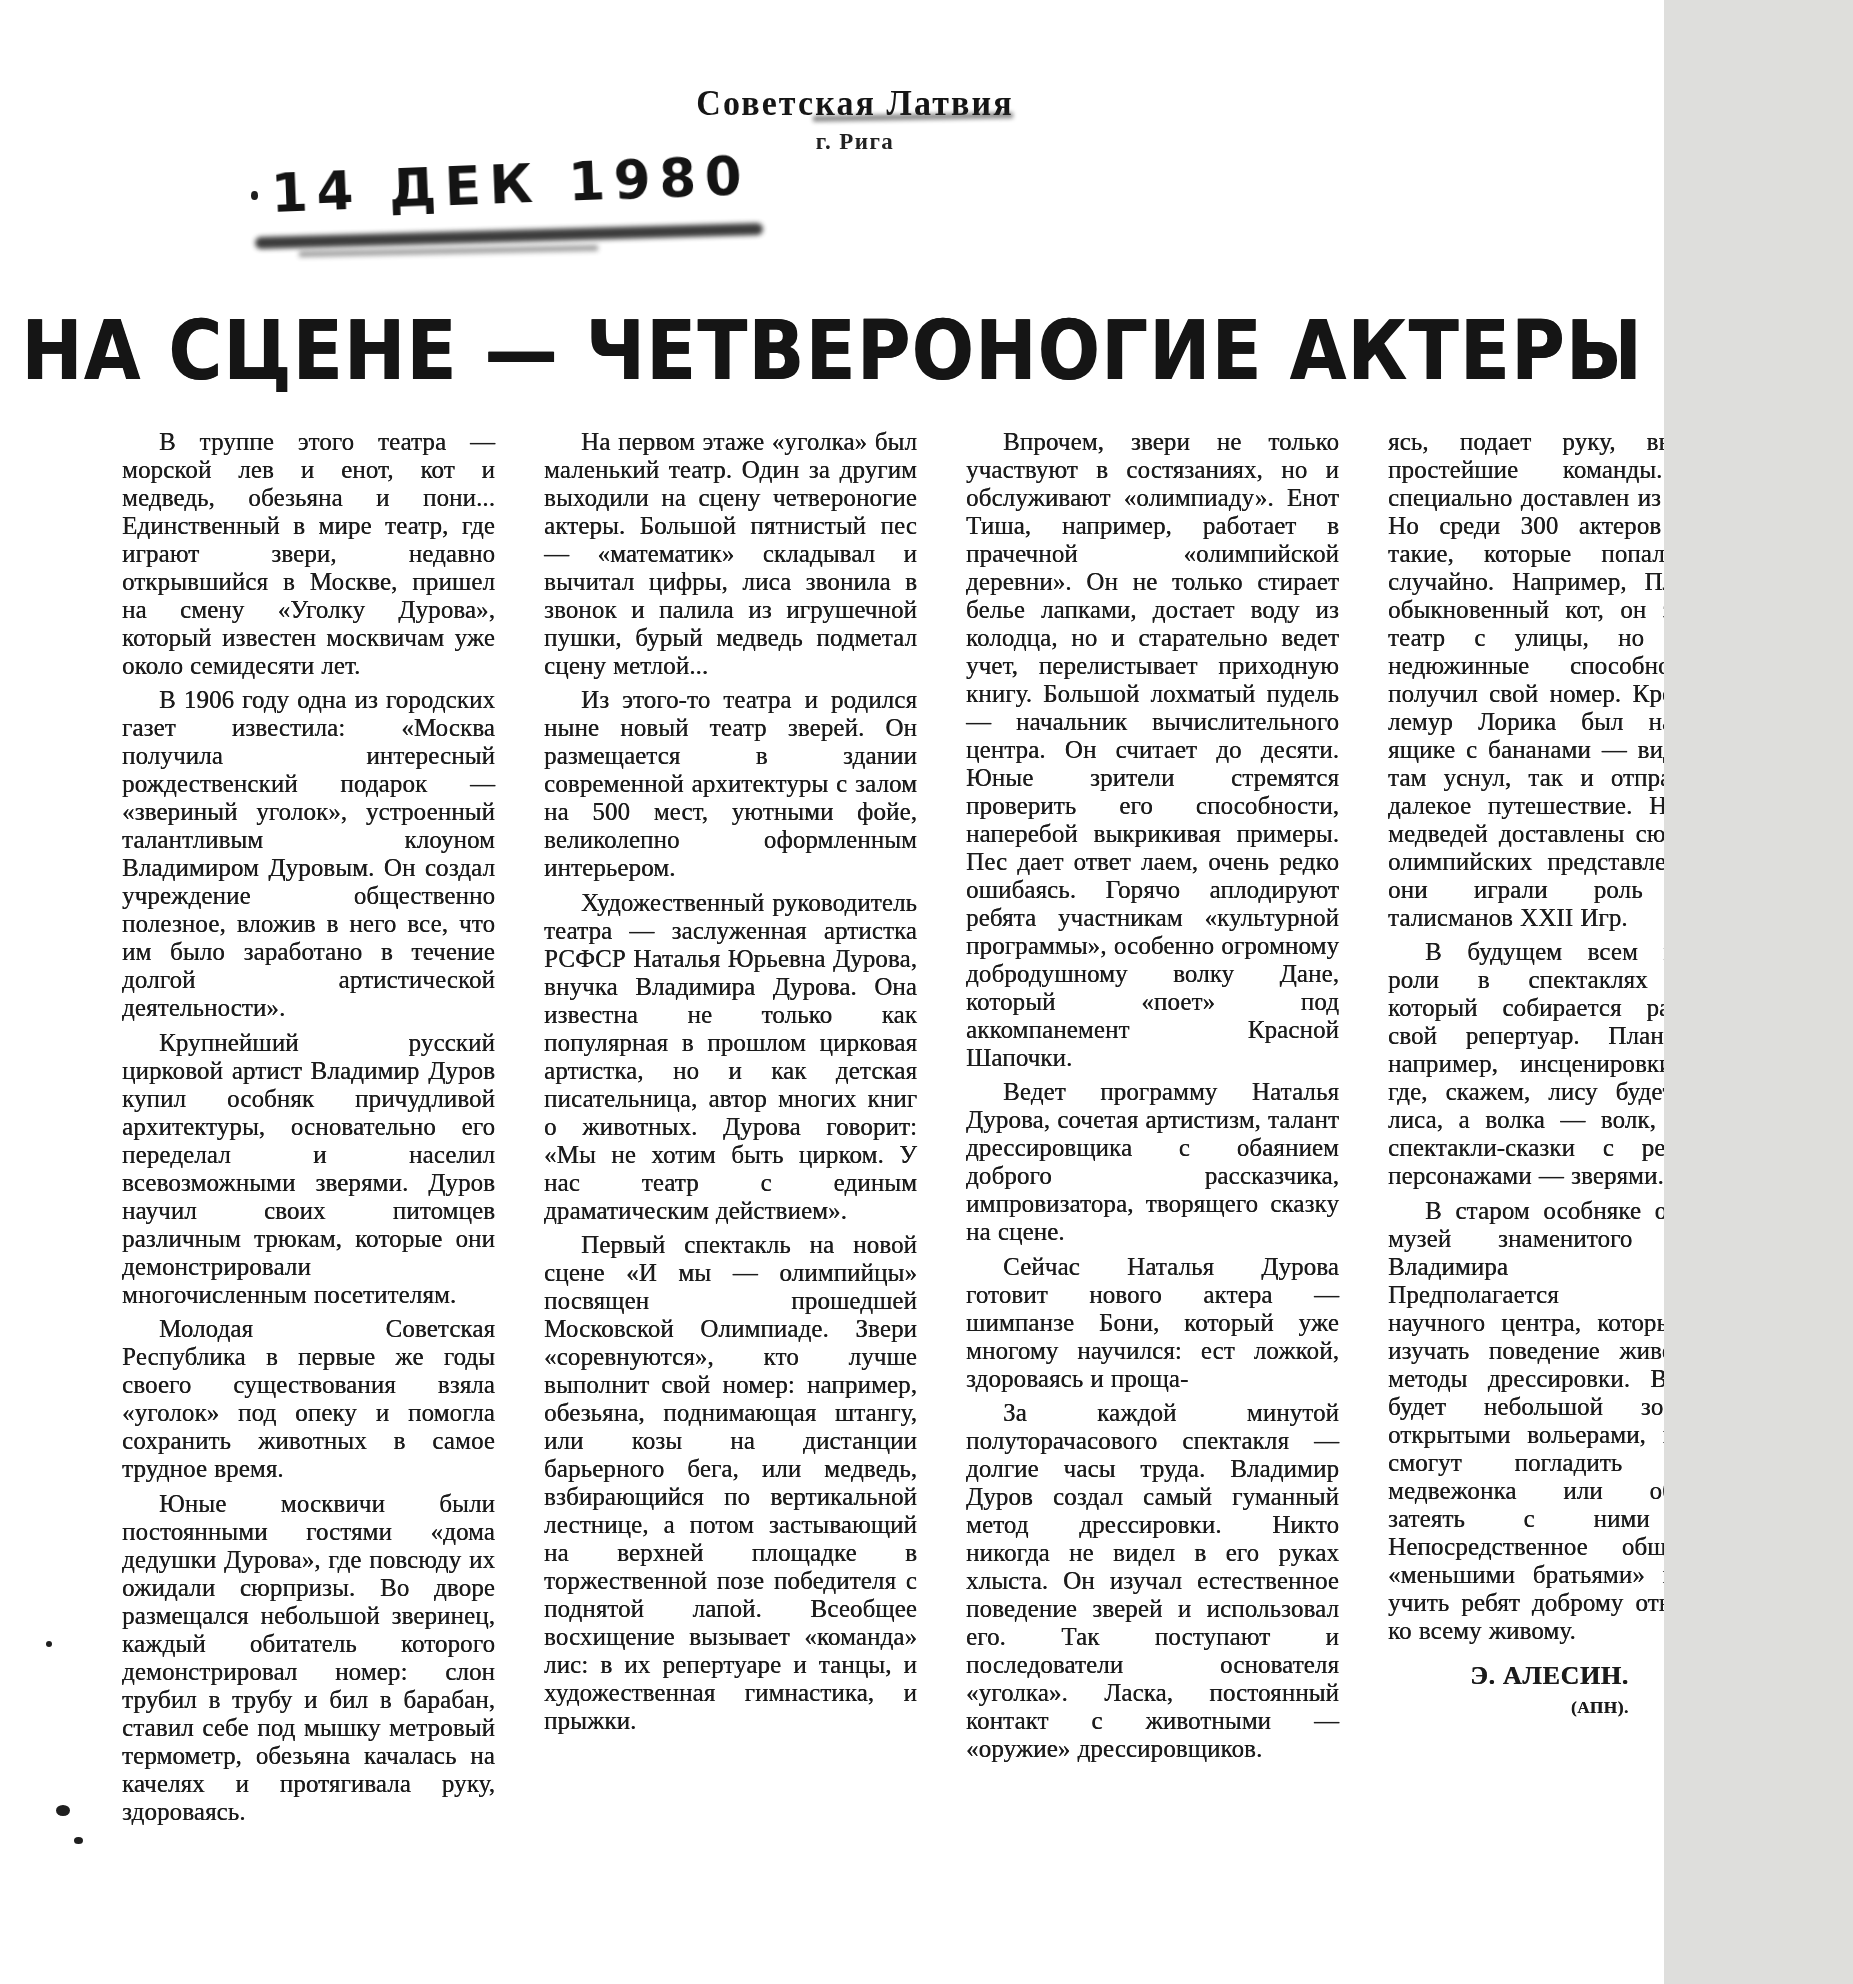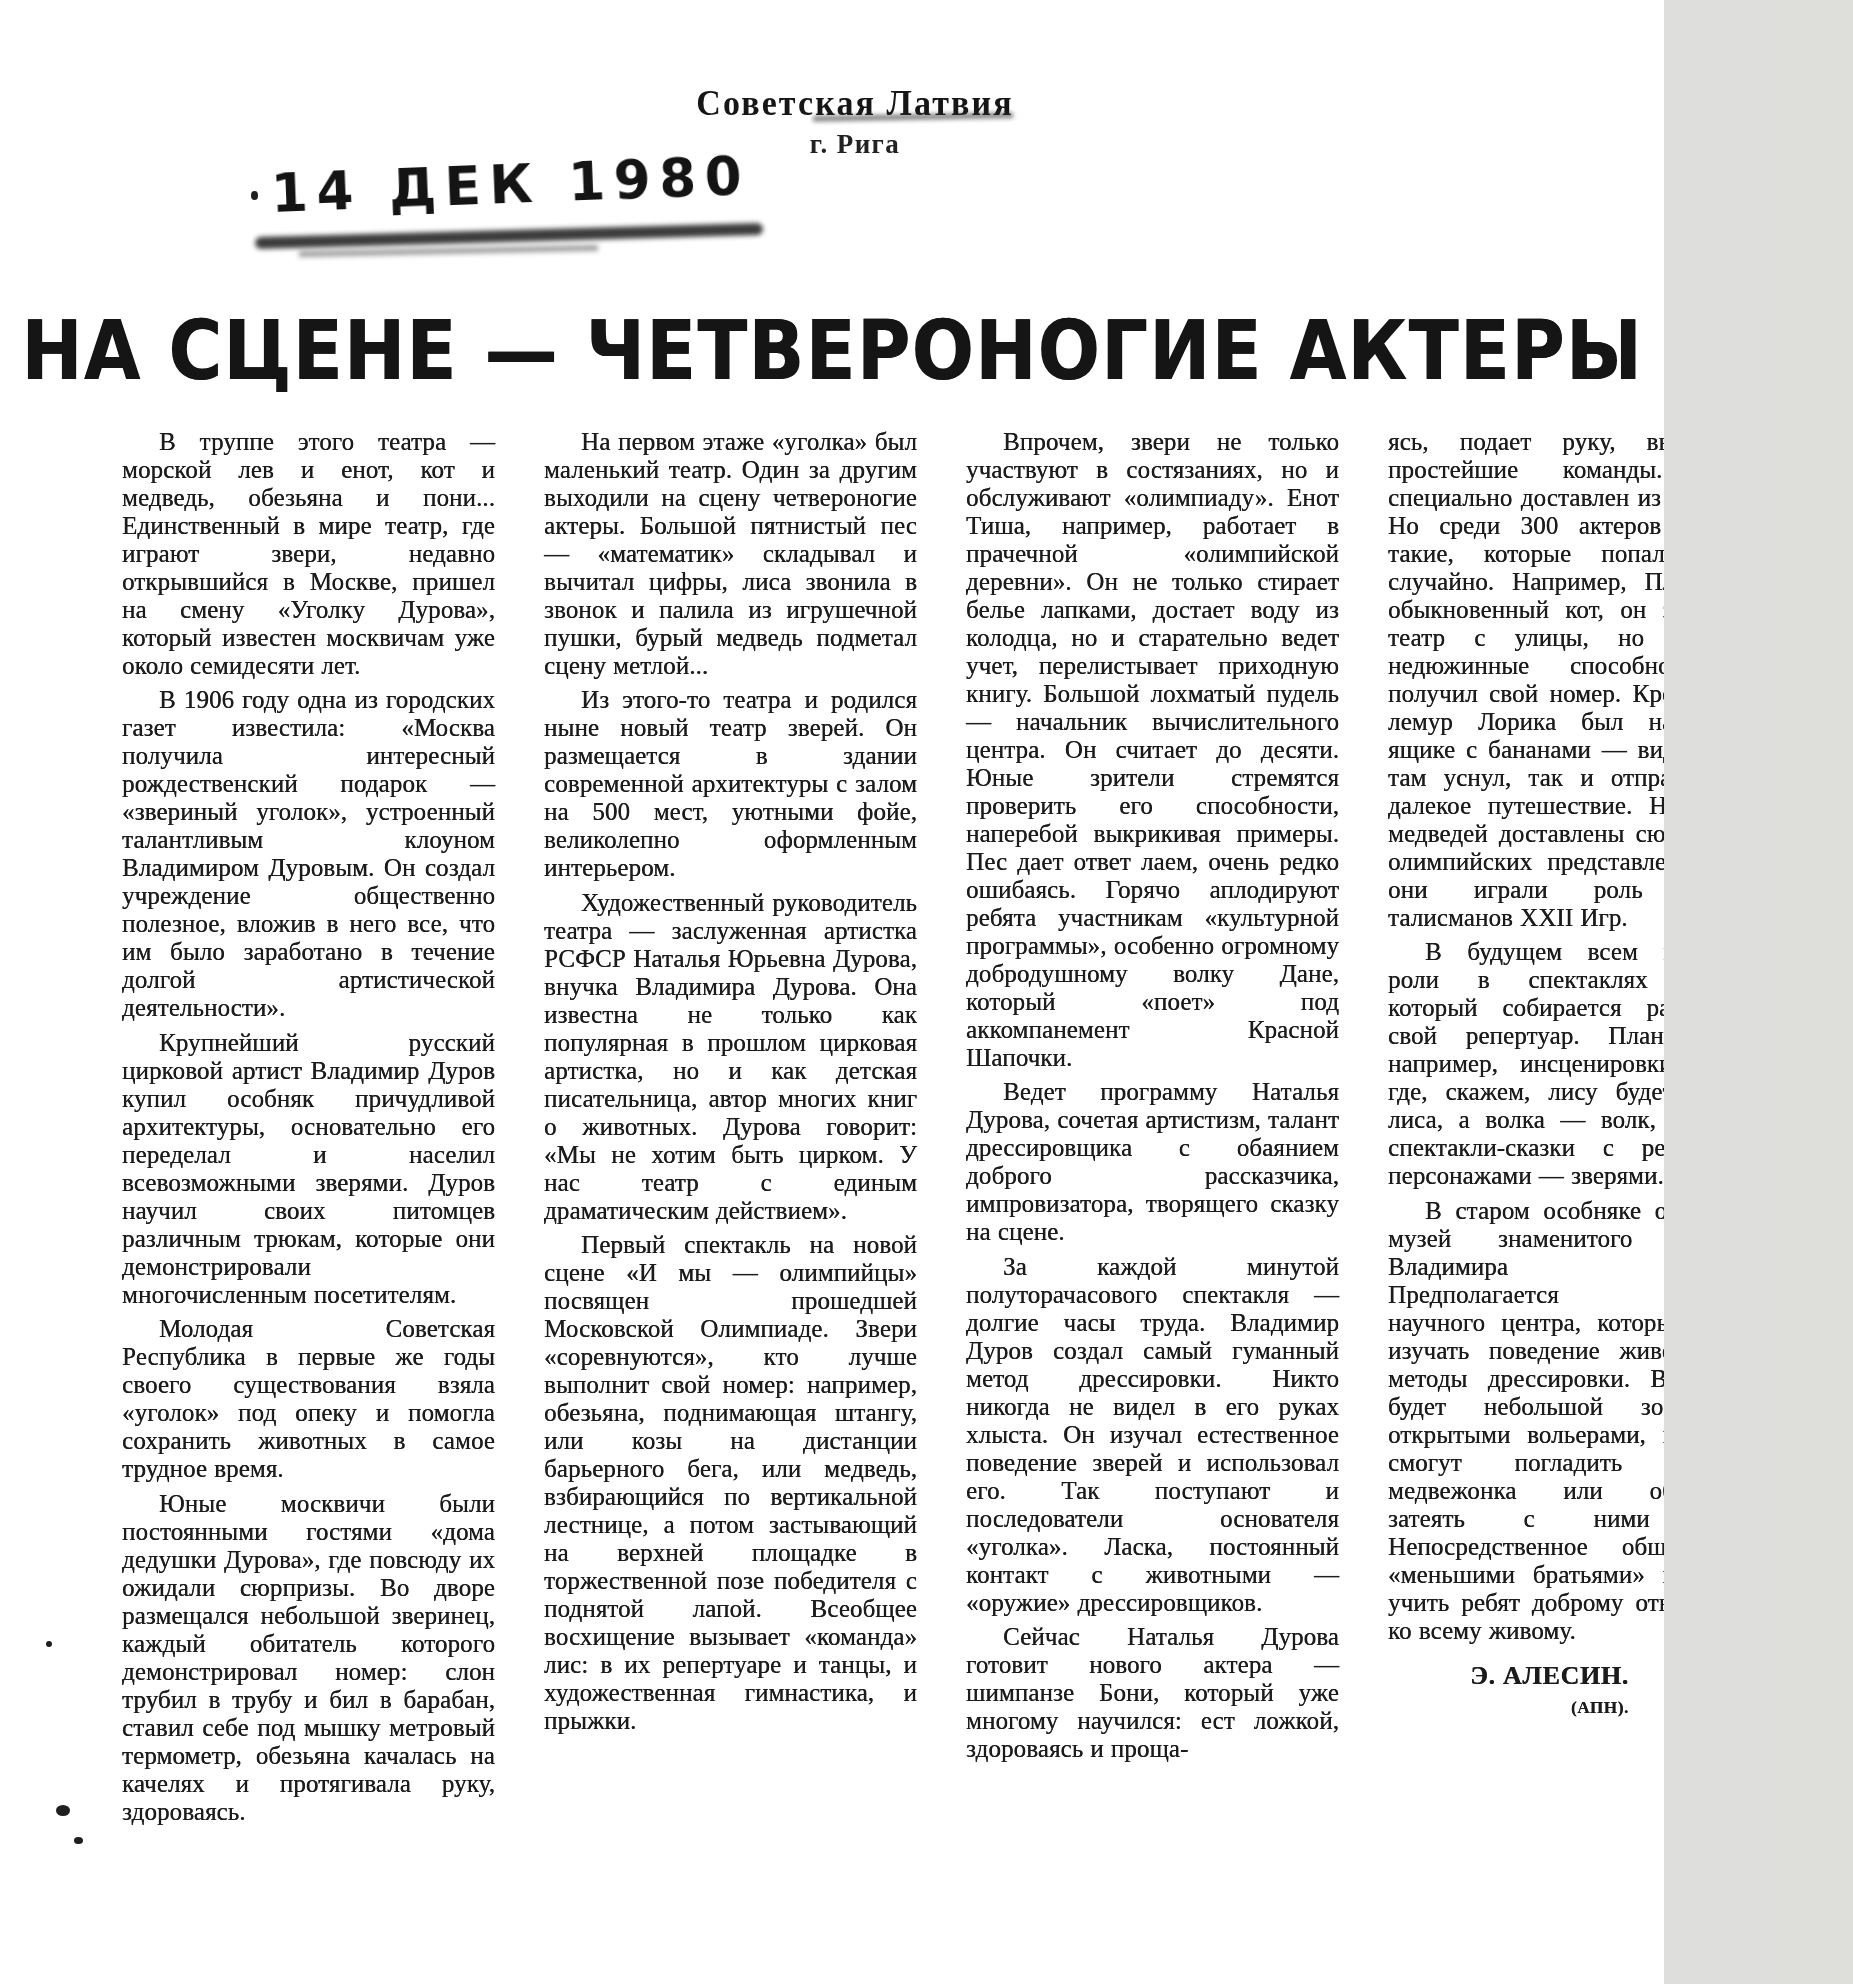--- a/index.html
+++ b/index.html
@@ -28,21 +28,21 @@
     font-size: 34px;
     letter-spacing: 2.1px;
     color: #161616;
     filter: blur(0.5px);
     transform: scaleY(1.05);
     white-space: nowrap;
   }
   .mast-city {
     margin-top: 7.1px;
     font-weight: bold;
-    font-size: 27px;
+    font-size: 23px;
     letter-spacing: 1.4px;
     color: #222;
     filter: blur(0.3px);
   }
   .mast-smear {
     position: absolute;
     top: 114px;
     left: 813px;
     width: 200px;
     height: 6.4px;
@@ -186,22 +186,22 @@
       </div>
     <div class="col">
         <p>На первом этаже «уголка» был маленький театр. Один за другим выходили на сцену четвероногие актеры. Большой пятнистый пес — «математик» складывал и вычитал цифры, лиса звонила в звонок и палила из игрушечной пушки, бурый медведь подметал сцену метлой...</p>
         <p>Из этого-то театра и родился ныне новый театр зверей. Он размещается в здании современной архитектуры с залом на 500 мест, уютными фойе, великолепно оформленным интерьером.</p>
         <p>Художественный руководитель театра — заслуженная артистка РСФСР Наталья Юрьевна Дурова, внучка Владимира Дурова. Она известна не только как популярная в прошлом цирковая артистка, но и как детская писательница, автор многих книг о животных. Дурова говорит: «Мы не хотим быть цирком. У нас театр с единым драматическим действием».</p>
         <p>Первый спектакль на новой сцене «И мы — олимпийцы» посвящен прошедшей Московской Олимпиаде. Звери «соревнуются», кто лучше выполнит свой номер: например, обезьяна, поднимающая штангу, или козы на дистанции барьерного бега, или медведь, взбирающийся по вертикальной лестнице, а потом застывающий на верхней площадке в торжественной позе победителя с поднятой лапой. Всеобщее восхищение вызывает «команда» лис: в их репертуаре и танцы, и художественная гимнастика, и прыжки.</p>
       </div>
     <div class="col">
         <p>Впрочем, звери не только участвуют в состязаниях, но и обслуживают «олимпиаду». Енот Тиша, например, работает в прачечной «олимпийской деревни». Он не только стирает белье лапками, достает воду из колодца, но и старательно ведет учет, перелистывает приходную книгу. Большой лохматый пудель — начальник вычислительного центра. Он считает до десяти. Юные зрители стремятся проверить его способности, наперебой выкрикивая примеры. Пес дает ответ лаем, очень редко ошибаясь. Горячо аплодируют ребята участникам «культурной программы», особенно огромному добродушному волку Дане, который «поет» под аккомпанемент Красной Шапочки.</p>
         <p>Ведет программу Наталья Дурова, сочетая артистизм, талант дрессировщика с обаянием доброго рассказчика, импровизатора, творящего сказку на сцене.</p>
+        <p>Сейчас Наталья Дурова готовит нового актера — шимпанзе Бони, который уже многому научился: ест ложкой, здороваясь и проща-</p>
         <p>За каждой минутой полуторачасового спектакля — долгие часы труда. Владимир Дуров создал самый гуманный метод дрессировки. Никто никогда не видел в его руках хлыста. Он изучал естественное поведение зверей и использовал его. Так поступают и последователи основателя «уголка». Ласка, постоянный контакт с животными — «оружие» дрессировщиков.</p>
-        <p>Сейчас Наталья Дурова готовит нового актера — шимпанзе Бони, который уже многому научился: ест ложкой, здороваясь и проща-</p>
       </div>
     <div class="col">
       <p class="no-indent">ясь, подает руку, выполняет простейшие команды. Бони специально доставлен из Африки. Но среди 300 актеров есть и такие, которые попали сюда случайно. Например, Плут. Это обыкновенный кот, он забрел в театр с улицы, но проявил недюжинные способности и получил свой номер. Крошечный лемур Лорика был найден в ящике с бананами — видимо, он там уснул, так и отправился в далекое путешествие. Несколько медведей доставлены сюда после олимпийских представлений, где они играли роль живых талисманов XXII Игр.</p>
         <p>В будущем всем найдутся роли в спектаклях театра, который собирается расширять свой репертуар. Планируются, например, инсценировки басен, где, скажем, лису будет играть лиса, а волка — волк, а также спектакли-сказки с реальными персонажами — зверями.</p>
         <p>В старом особняке откроется музей знаменитого артиста Владимира Дурова. Предполагается создание научного центра, который будет изучать поведение животных и методы дрессировки. Во дворе будет небольшой зоосад с открытыми вольерами, где дети смогут погладить ручного медвежонка или обезьянку, затеять с ними игру. Непосредственное общение с «меньшими братьями» призвано учить ребят доброму отношению ко всему живому.</p>
         <div class="signature">
         <div class="sig-author">Э. АЛЕСИН.</div>
         <div class="sig-agency">(АПН).</div>
       </div>
     </div>

